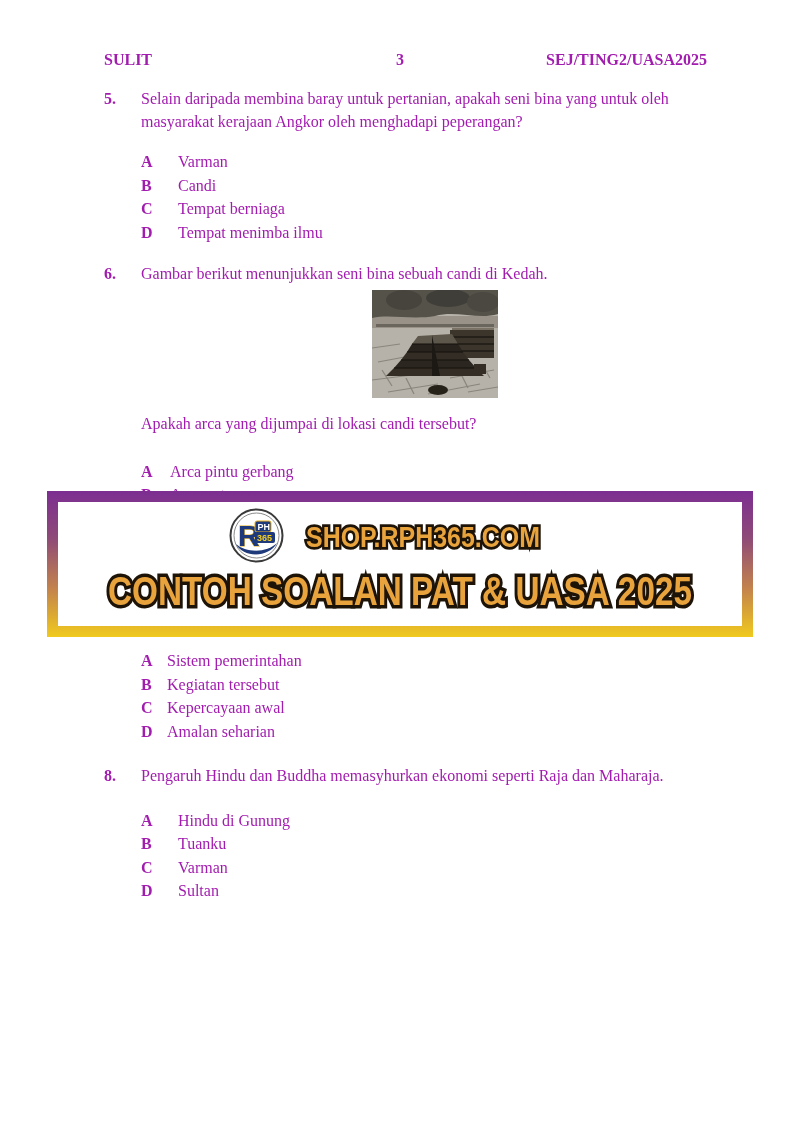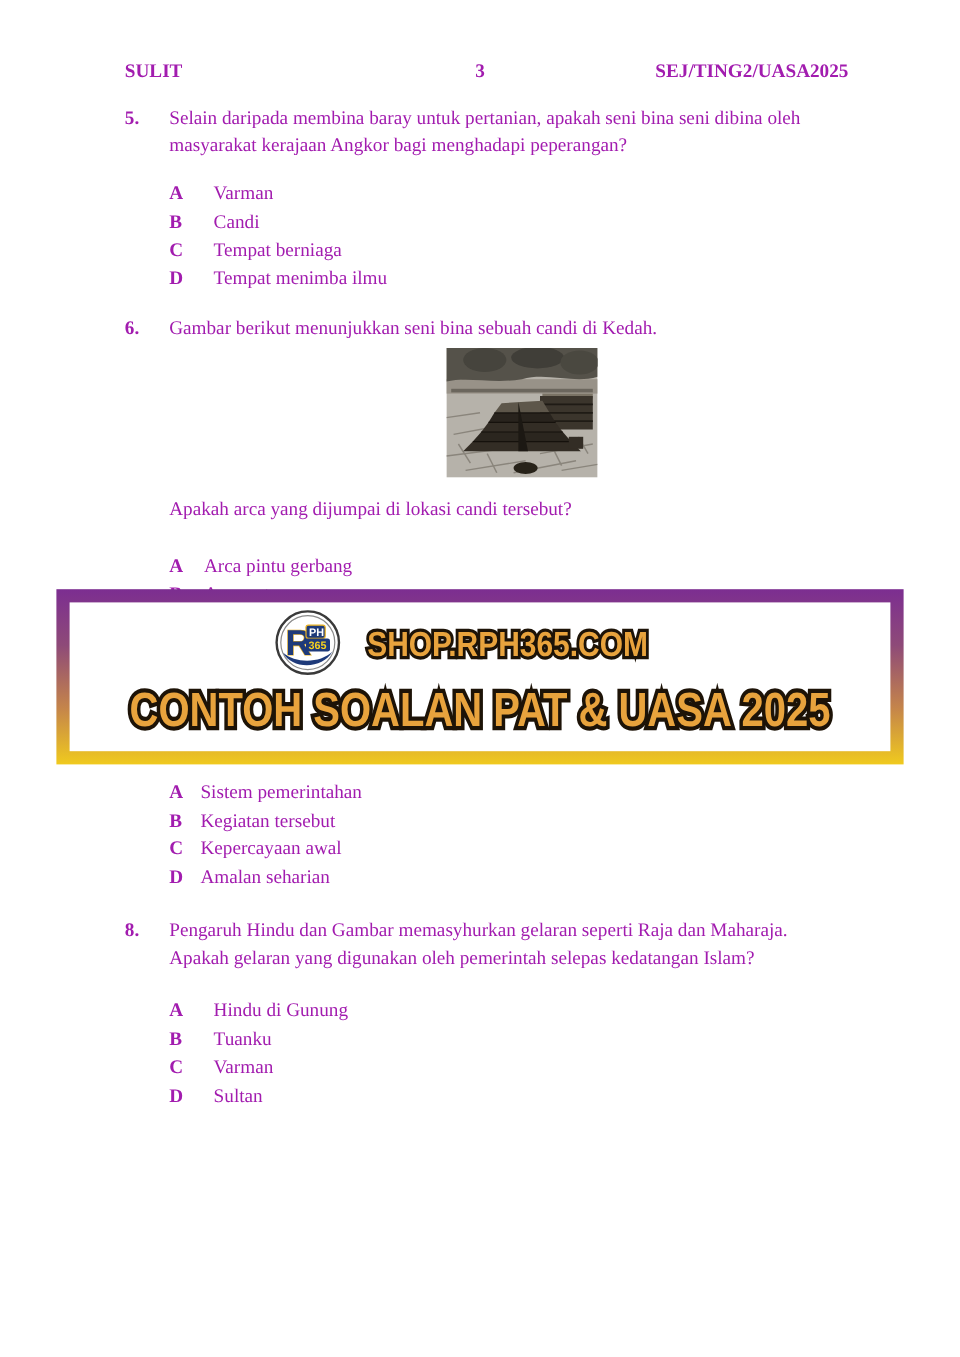--- a/index.html
+++ b/index.html
@@ -56,22 +56,22 @@
   <div class="hdr">
     <span class="left">SULIT</span>
     <span class="center">3</span>
     <span class="right">SEJ/TING2/UASA2025</span>
   </div>
 
   <div class="q q5">
     <div class="qrow">
       <span class="qnum">5.</span>
       <div class="qbody">
-        <div>Selain daripada membina baray untuk pertanian, apakah seni bina seni dibina oleh</div>
-        <div>masyarakat kerajaan Angkor bagi menghadapi peperangan?</div>
+        <div>Selain daripada membina baray untuk pertanian, apakah seni bina yang untuk oleh</div>
+        <div>masyarakat kerajaan Angkor oleh menghadapi peperangan?</div>
         <div class="opts">
           <div class="opt">
             <span class="letter">A</span>
             <span>Varman</span>
           </div>
           <div class="opt">
             <span class="letter">B</span>
             <span>Candi</span>
           </div>
           <div class="opt">
@@ -187,22 +187,21 @@
           </div>
         </div>
       </div>
     </div>
   </div>
 
   <div class="q q8">
     <div class="qrow">
       <span class="qnum">8.</span>
       <div class="qbody">
-        <div>Pengaruh Hindu dan Gambar memasyhurkan gelaran seperti Raja dan Maharaja.</div>
-        <div>Apakah gelaran yang digunakan oleh pemerintah selepas kedatangan Islam?</div>
+        <div>Pengaruh Hindu dan Buddha memasyhurkan ekonomi seperti Raja dan Maharaja.</div>
         <div class="opts">
           <div class="opt">
             <span class="letter">A</span>
             <span>Hindu di Gunung</span>
           </div>
           <div class="opt">
             <span class="letter">B</span>
             <span>Tuanku</span>
           </div>
           <div class="opt">

